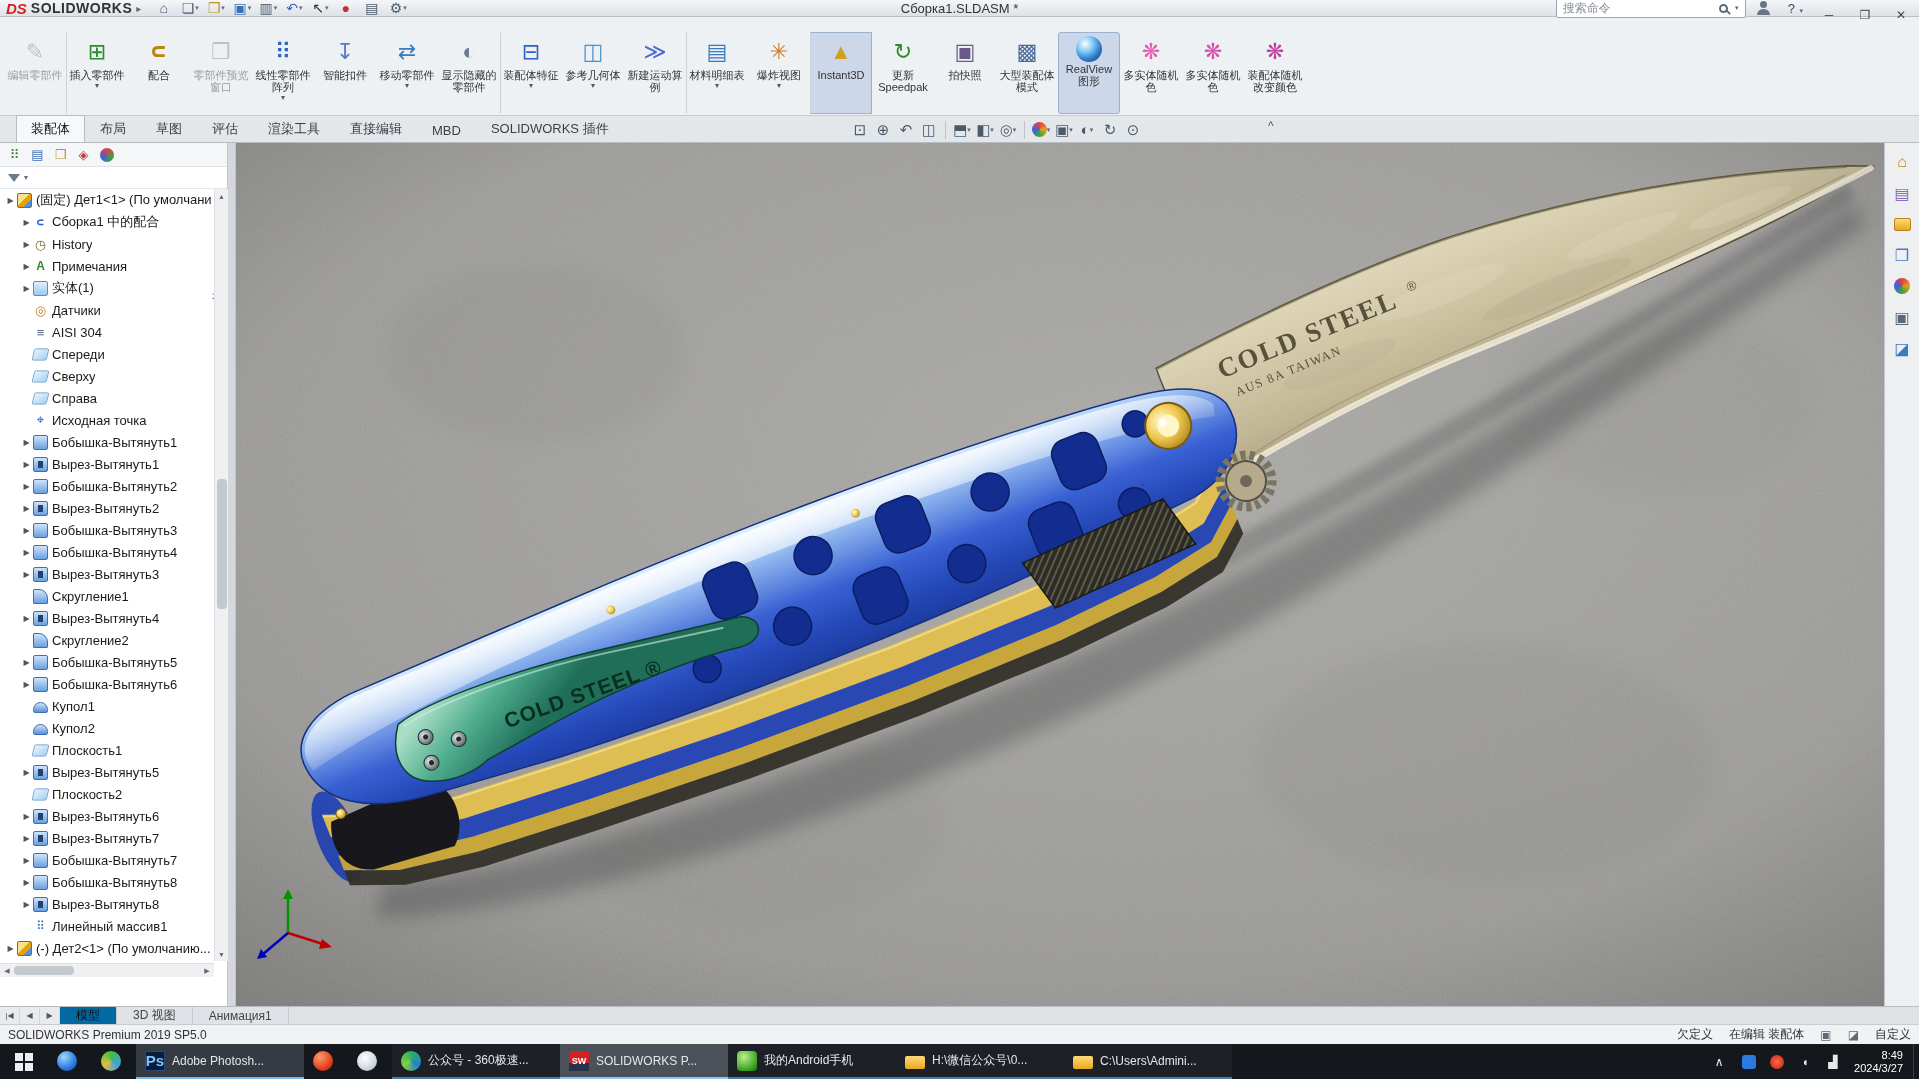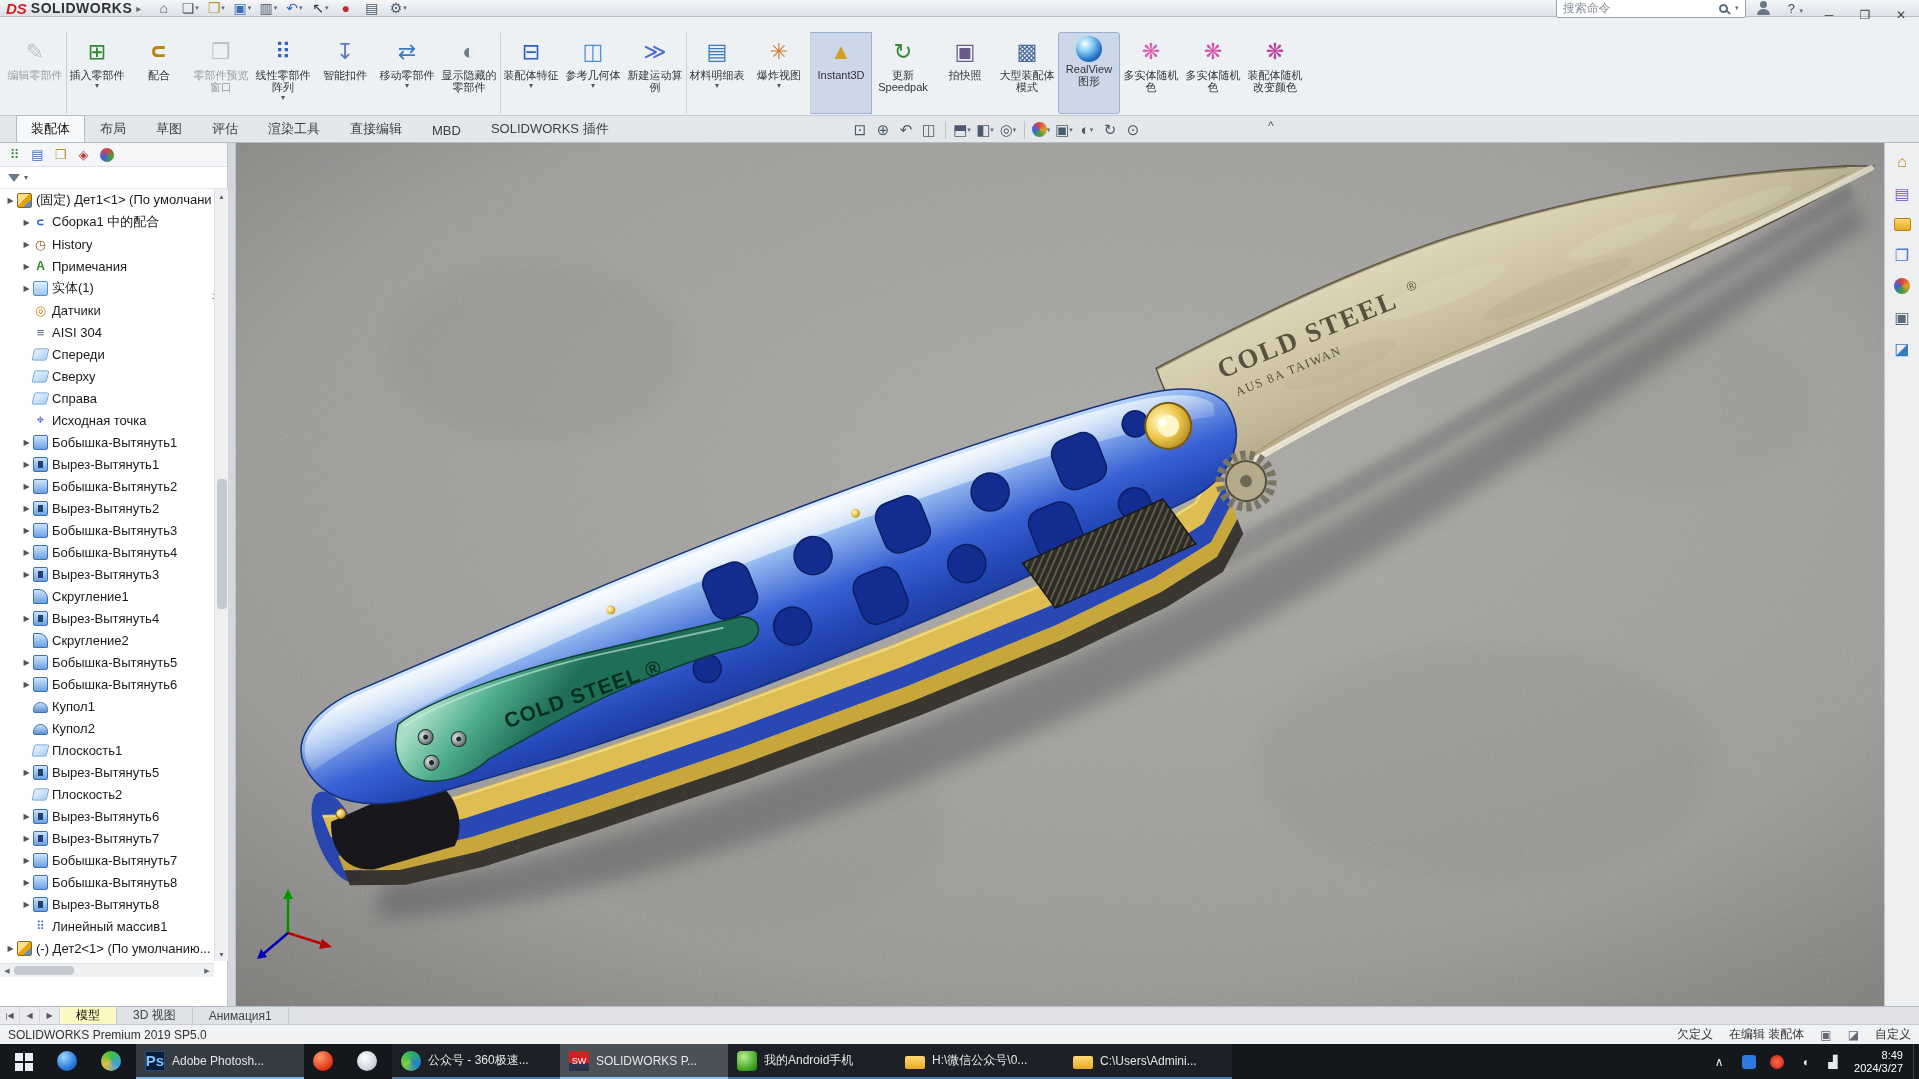--- a/index.html
+++ b/index.html
@@ -89,21 +89,21 @@
   
   #viewport{position:absolute;left:236px;top:143px;width:1648px;height:863px;overflow:hidden;}
   
   #taskstrip{position:absolute;left:1884px;top:143px;width:35px;height:863px;background:#edeff1;border-left:1px solid #c2c7ce;display:flex;flex-direction:column;align-items:center;padding-top:8px;gap:9px;}
   .tpico{width:22px;height:22px;display:flex;align-items:center;justify-content:center;font-size:16px;border-radius:3px;}
 
   
   #bottomtabs{position:absolute;left:0;top:1006px;width:1919px;height:18px;background:#e8eaed;border-top:1px solid #b6bcc4;display:flex;align-items:stretch;font-size:12px;color:#333;}
   .bnav{width:20px;display:flex;align-items:center;justify-content:center;font-size:8px;color:#556;border-right:1px solid #d4d7db;}
   .btab{padding:0 16px;display:flex;align-items:center;border-right:1px solid #c6cad0;background:#dfe2e6;color:#444;}
-  .btab.active{background:#fef9c3;color:#111;}
+  .btab.active{background:#0369a1;color:#111;}
   #btabfill{flex:1;background:#dfe1e4;}
 
   
   #statusbar{position:absolute;left:0;top:1024px;width:1919px;height:20px;background:#f0f2f4;border-top:1px solid #c8ccd2;display:flex;align-items:center;font-size:12px;color:#333;padding:0 8px;}
   #statusright{margin-left:auto;display:flex;align-items:center;gap:16px;}
   .stico{font-size:12px;color:#667;}
 
   
   #taskbar{position:absolute;left:0;top:1044px;width:1919px;height:35px;background:#14171c;display:flex;align-items:stretch;}
   #startbtn{width:48px;display:flex;align-items:center;justify-content:center;}
@@ -175,20 +175,21 @@
         <div class="qbtn">
           <span style="color: rgb(74, 90, 106);">▤</span>
           <span class="qdd"></span>
         </div>
 
         <div class="qbtn">
           <span style="color: rgb(74, 90, 106);">⚙</span>
           <span class="qdd">▾</span>
         </div>
       </div>
+    <div id="wintitle">Сборка1.SLDASM *</div>
     <div id="titleright">
       <div class="search">
         <span class="ph">搜索命令</span>
         <span class="mag"></span>
         <span class="qdd">▾</span>
       </div>
       <span class="person"></span>
       <span class="helpbtn"><span>?</span> <span class="qdd">▾</span></span>
       <div style="display:flex;height:100%;">
 
@@ -934,21 +935,21 @@
           <span class="tbicon" style="background: radial-gradient(circle at 40% 35%, rgb(255, 255, 255), rgb(207, 216, 224) 60%, rgb(154, 168, 180)); border-radius: 50%;"></span>
           <span class="tblabel"></span>
         </div>
 
         <div class="tbtn win" title="公众号 - 360极速...">
           <span class="tbicon" style="background: conic-gradient(rgb(48, 176, 96), rgb(32, 128, 208), rgb(128, 208, 64), rgb(48, 176, 96)); border-radius: 50%;"></span>
           <span class="tblabel">公众号 - 360极速...</span>
         </div>
 
         <div class="tbtn win hl2" title="SOLIDWORKS P...">
-          <span class="tbicon" style="background: linear-gradient(rgb(212, 32, 32) 60%, rgb(40, 50, 74) 60%); color: rgb(255, 255, 255); font-weight: normal; font-size: 9px;">SW</span>
+          <span class="tbicon" style="background: linear-gradient(rgb(212, 32, 32) 60%, rgb(40, 50, 74) 60%); color: rgb(255, 255, 255); font-weight: bold; font-size: 9px;">SW</span>
           <span class="tblabel">SOLIDWORKS P...</span>
         </div>
 
         <div class="tbtn win" title="我的Android手机">
           <span class="tbicon" style="background: radial-gradient(circle at 35% 30%, rgb(184, 240, 144), rgb(58, 160, 32) 70%, rgb(32, 112, 16)); border-radius: 4px;"></span>
           <span class="tblabel">我的Android手机</span>
         </div>
 
         <div class="tbtn win" title="H:\微信公众号\0...">
           <span class="tbicon" style="background: linear-gradient(rgb(255, 217, 120), rgb(232, 168, 32)); border-radius: 2px; height: 13px; margin-top: 3px;"></span>

